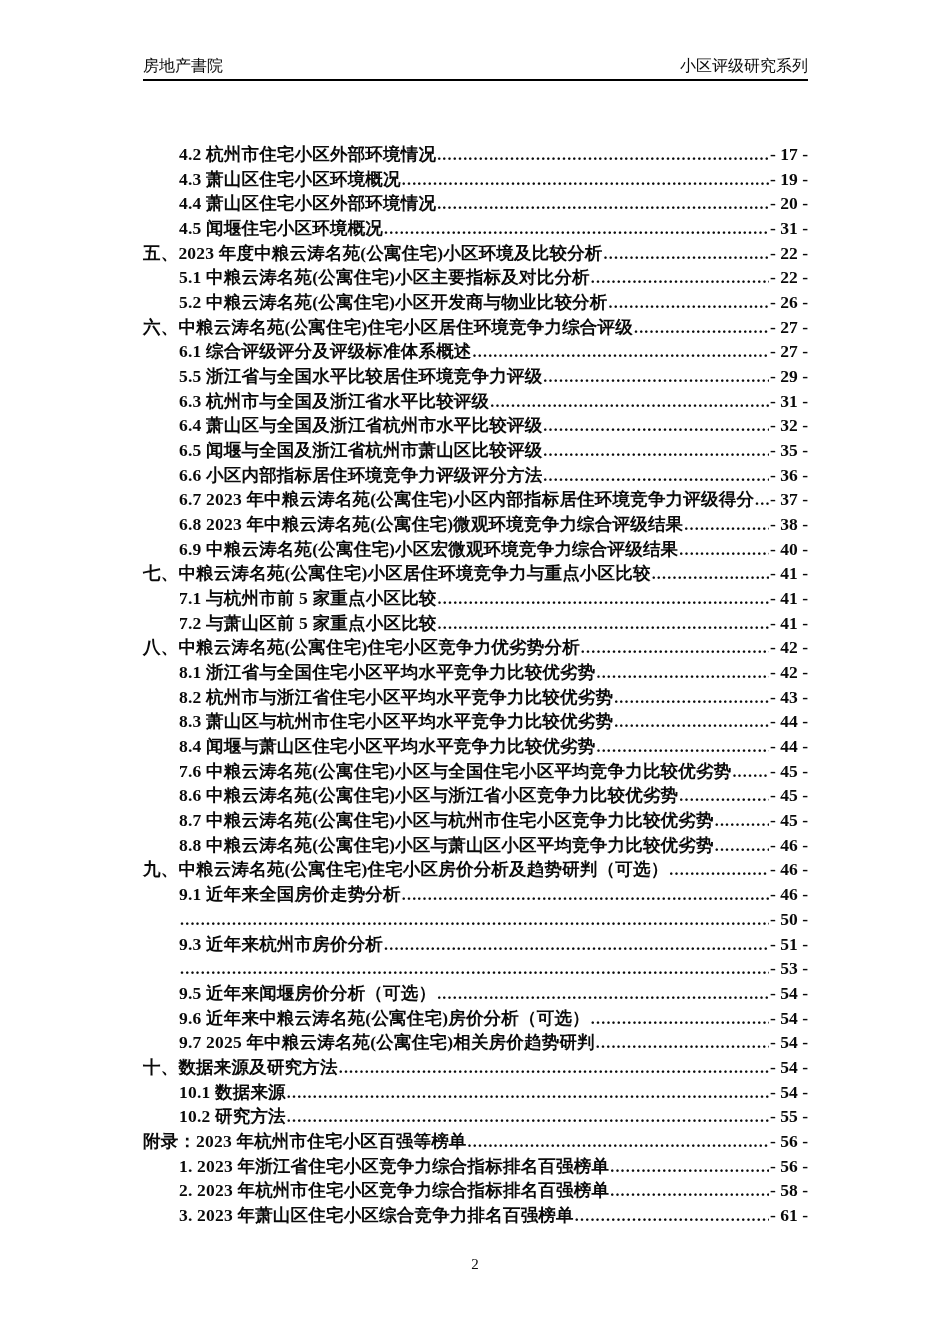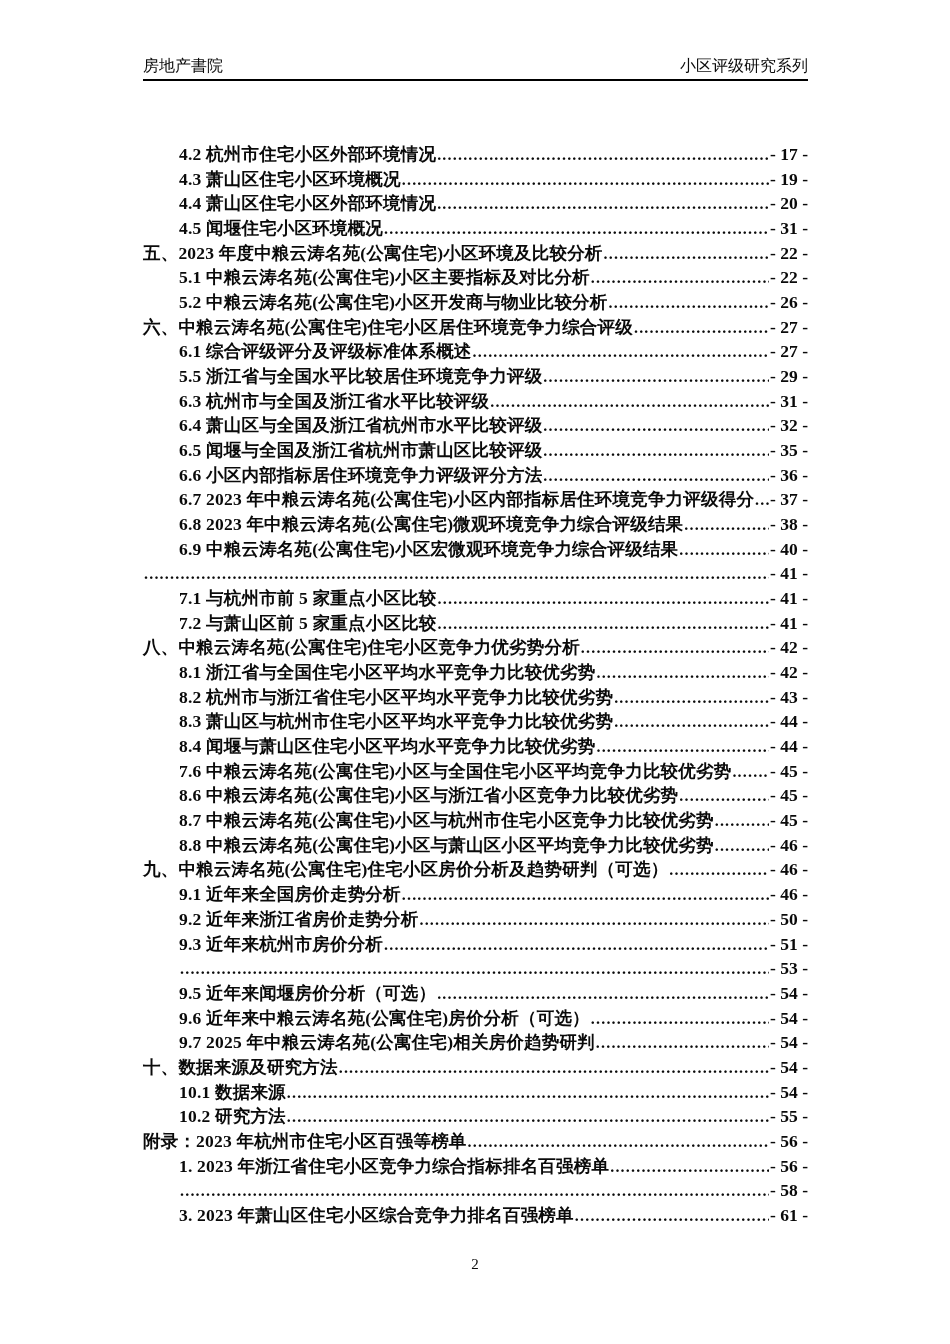--- a/index.html
+++ b/index.html
@@ -156,20 +156,21 @@
         <span class="toc-title">6.8 2023 年中粮云涛名苑(公寓住宅)微观环境竞争力综合评级结果</span>
         <span class="leader"></span>
         <span class="toc-page">- 38 -</span>
       </div>
       <div class="toc-row level-1">
         <span class="toc-title">6.9 中粮云涛名苑(公寓住宅)小区宏微观环境竞争力综合评级结果</span>
         <span class="leader"></span>
         <span class="toc-page">- 40 -</span>
       </div>
       <div class="toc-row level-0">
+        <span class="toc-title">七、中粮云涛名苑(公寓住宅)小区居住环境竞争力与重点小区比较</span>
         <span class="leader"></span>
         <span class="toc-page">- 41 -</span>
       </div>
       <div class="toc-row level-1">
         <span class="toc-title">7.1 与杭州市前 5 家重点小区比较</span>
         <span class="leader"></span>
         <span class="toc-page">- 41 -</span>
       </div>
       <div class="toc-row level-1">
         <span class="toc-title">7.2 与萧山区前 5 家重点小区比较</span>
@@ -225,21 +226,20 @@
         <span class="toc-title">九、中粮云涛名苑(公寓住宅)住宅小区房价分析及趋势研判（可选）</span>
         <span class="leader"></span>
         <span class="toc-page">- 46 -</span>
       </div>
       <div class="toc-row level-1">
         <span class="toc-title">9.1 近年来全国房价走势分析</span>
         <span class="leader"></span>
         <span class="toc-page">- 46 -</span>
       </div>
       <div class="toc-row level-1">
-        <span class="toc-title">9.2 近年来浙江省房价走势分析</span>
         <span class="leader"></span>
         <span class="toc-page">- 50 -</span>
       </div>
       <div class="toc-row level-1">
         <span class="toc-title">9.3 近年来杭州市房价分析</span>
         <span class="leader"></span>
         <span class="toc-page">- 51 -</span>
       </div>
       <div class="toc-row level-1">
         <span class="leader"></span>
@@ -279,20 +279,21 @@
         <span class="toc-title">附录：2023 年杭州市住宅小区百强等榜单</span>
         <span class="leader"></span>
         <span class="toc-page">- 56 -</span>
       </div>
       <div class="toc-row level-1">
         <span class="toc-title">1. 2023 年浙江省住宅小区竞争力综合指标排名百强榜单</span>
         <span class="leader"></span>
         <span class="toc-page">- 56 -</span>
       </div>
       <div class="toc-row level-1">
+        <span class="toc-title">2. 2023 年杭州市住宅小区竞争力综合指标排名百强榜单</span>
         <span class="leader"></span>
         <span class="toc-page">- 58 -</span>
       </div>
       <div class="toc-row level-1">
         <span class="toc-title">3. 2023 年萧山区住宅小区综合竞争力排名百强榜单</span>
         <span class="leader"></span>
         <span class="toc-page">- 61 -</span>
       </div>
     </div>
 

